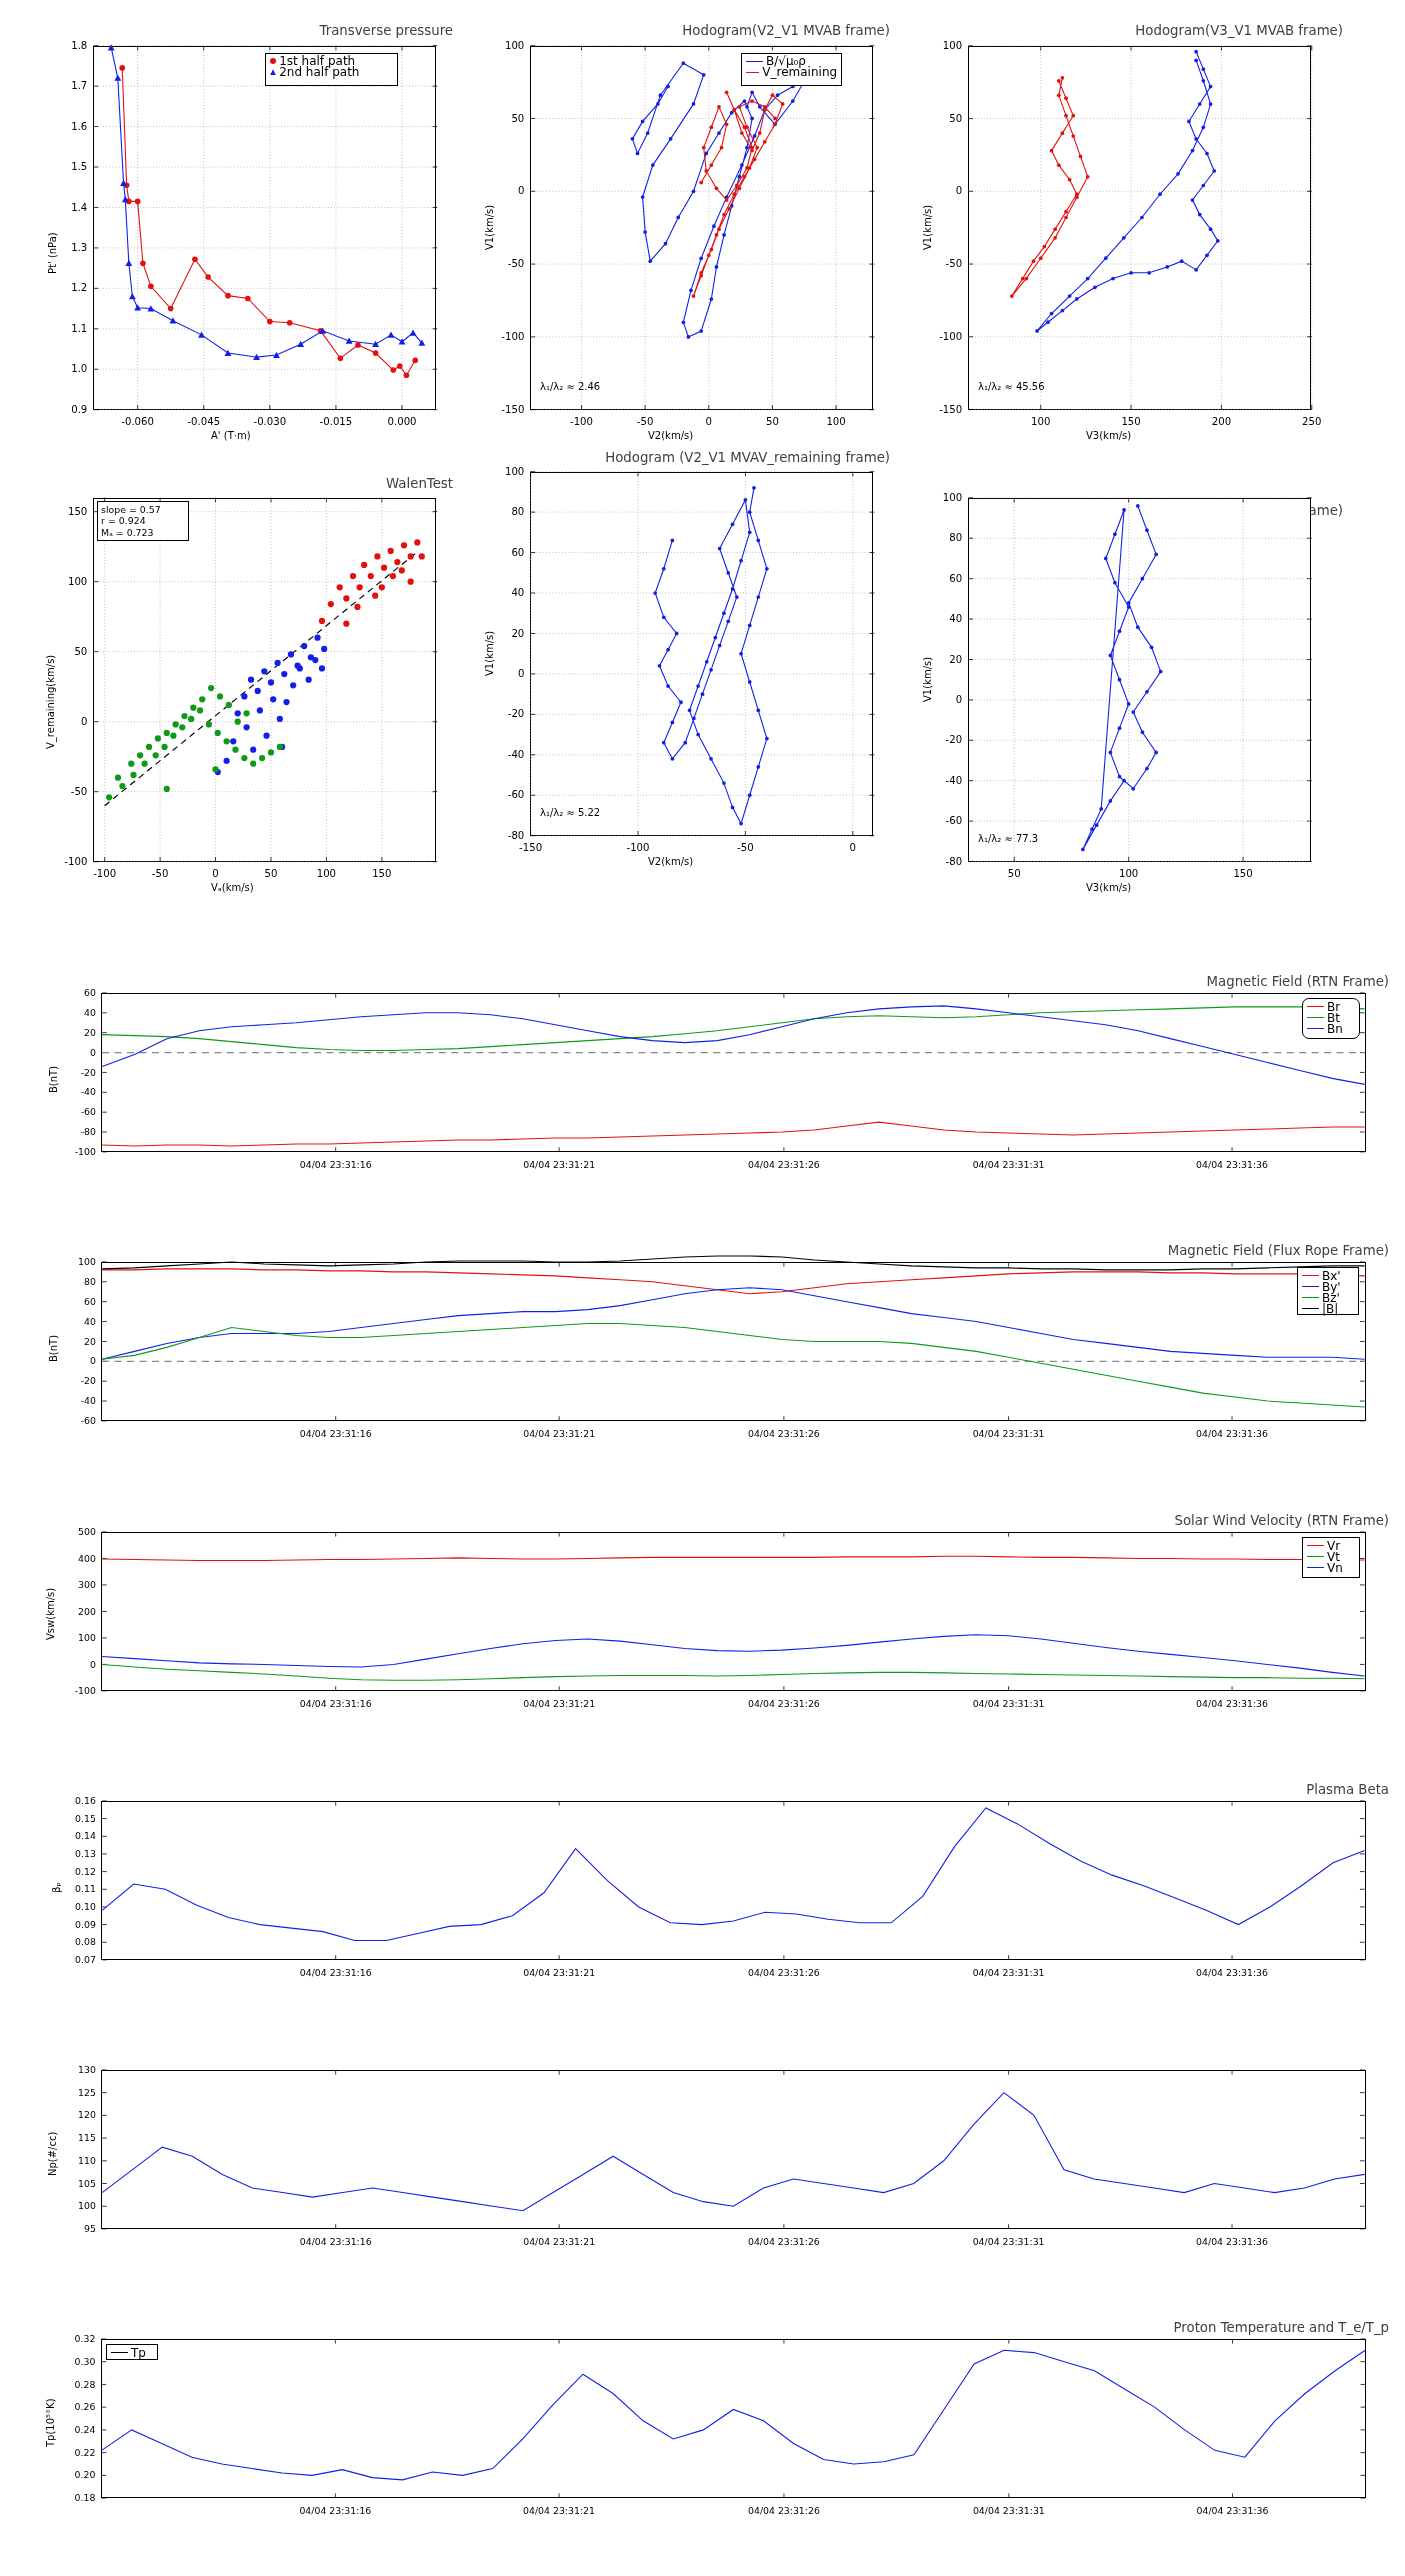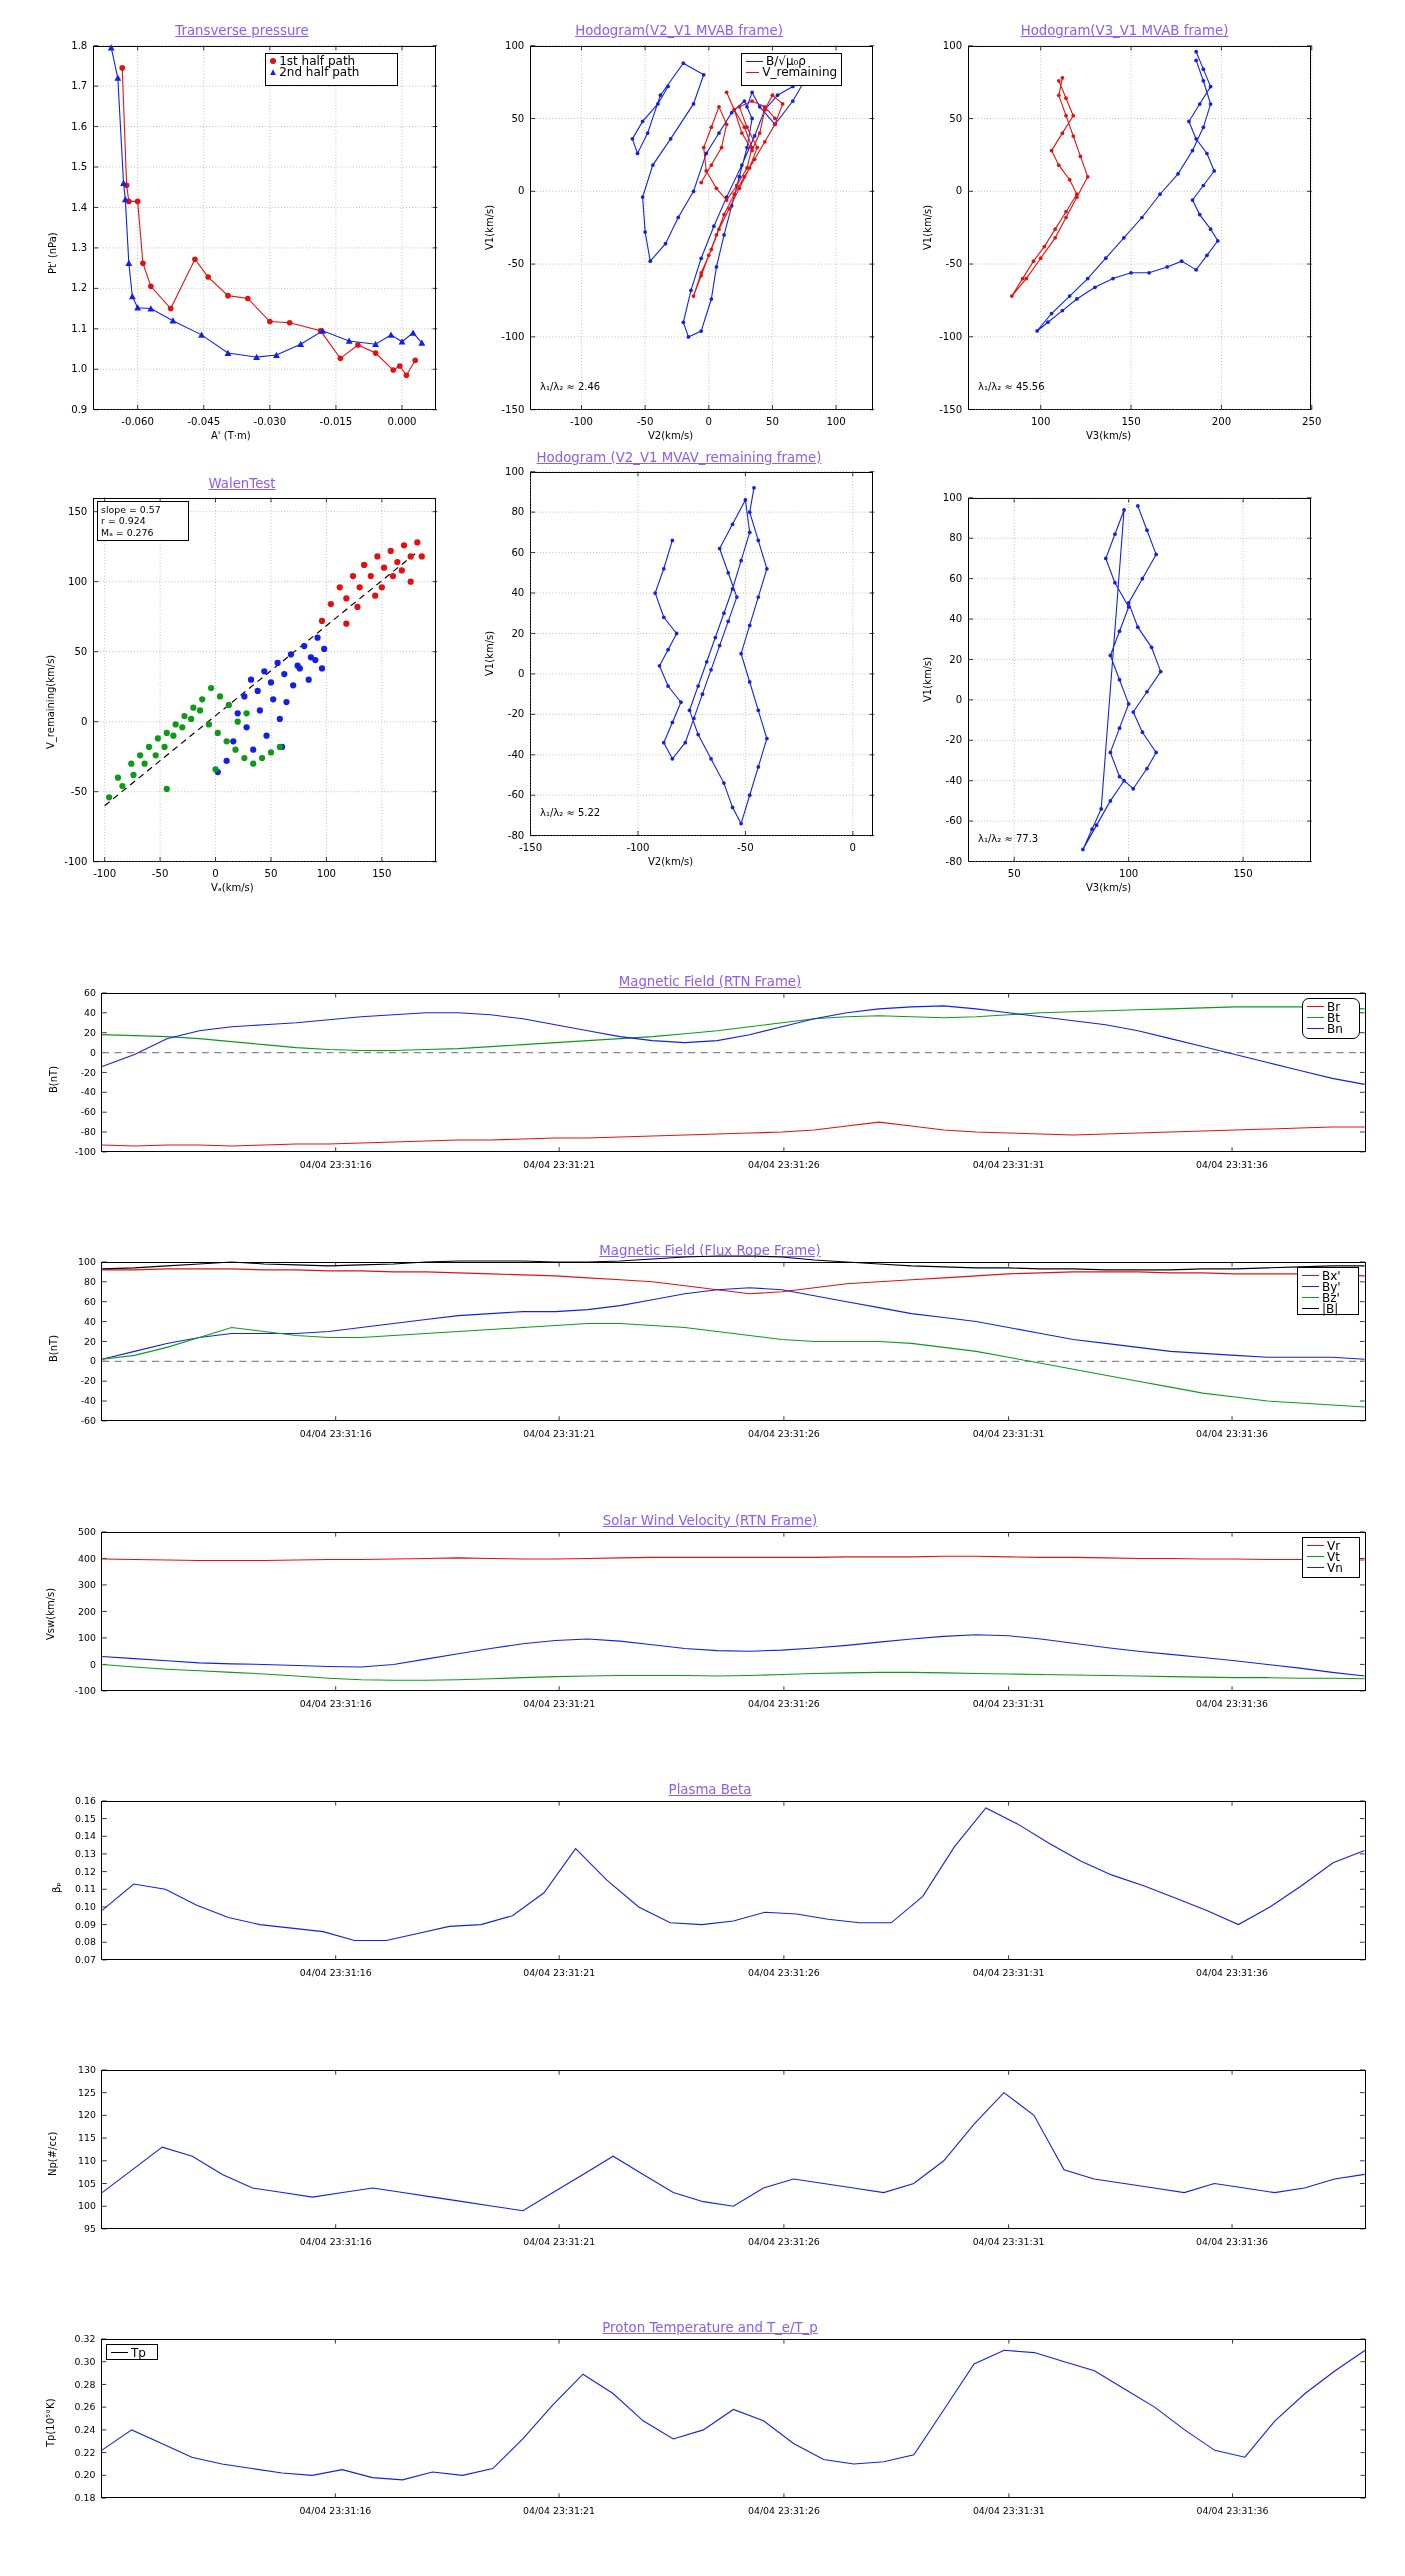--- a/index.html
+++ b/index.html
@@ -2,21 +2,21 @@
 <html style="font-size:12.5px"><head>
 <meta charset="utf-8">
 <style>
   html,body{margin:0;padding:0;background:#ffffff;}
   body{width:1405px;height:2576px;font-family:"DejaVu Sans",sans-serif;color:#000;}
   .page{position:relative;width:1405px;height:2576px;}
 
   
   .panel{position:absolute;}
   .plotbox{position:absolute;border:0.8px solid #000;background:#fff;box-sizing:border-box;}
-  .title{position:absolute;width:100%;text-align:center;font-size:13.3px;color:#8b5cf6;text-decoration:underline;}
+  .title{position:absolute;width:100%;text-align:right;font-size:13.3px;color:#404040;}
   .ylabel{position:absolute;transform-origin:0 0;transform:rotate(-90deg);font-size:10px;white-space:nowrap;}
   .xlabel{position:absolute;font-size:10px;text-align:center;white-space:nowrap;}
   .ann{position:absolute;font-size:10px;}
   .legendbox{position:absolute;border:0.8px solid #000;background:#fff;font-size:12px;padding:2.3px 3.9px;box-sizing:border-box;}
   .legrow{display:flex;align-items:center;height:11px;white-space:nowrap;}
   .legline{width:17px;height:0;border-top:0.8px solid #000;margin-right:3.1px;display:inline-block;}
   .legmark{width:6.2px;height:6.2px;border-radius:50%;margin-right:3.1px;display:inline-block;}
   svg{position:absolute;left:0;top:0;overflow:visible;}
   .boxann{position:absolute;border:0.8px solid #000;background:#fff;font-size:9.4px;padding:1.6px 3.1px;line-height:1.25;box-sizing:border-box;}
 </style>
@@ -562,21 +562,21 @@
         <circle cx="150.96774193548387" cy="357.03076923076924" r="4" fill="#0e9a18"></circle>
         <circle cx="139.61290322580646" cy="367.78461538461534" r="4" fill="#0e9a18"></circle>
         <circle cx="128.25806451612902" cy="378.53846153846155" r="4" fill="#0e9a18"></circle>
         <circle cx="111.2258064516129" cy="396.46153846153845" r="4" fill="#0e9a18"></circle>
         <circle cx="173.67741935483872" cy="410.8" r="4" fill="#0e9a18"></circle>
         <circle cx="236.1290322580645" cy="385.7076923076923" r="4" fill="#0e9a18"></circle>
       </svg>
     <div class="boxann" style="left:66px;top:33px;width:92px;">
       <div>slope = 0.57</div>
       <div>r = 0.924</div>
-      <div>Mₐ = 0.276</div>
+      <div>Mₐ = 0.723</div>
     </div>
   </div>
 
   <div class="panel" style="left:468px;top:442px;width:422px;height:414px;">
     <div class="title" style="left:0;top:7.8px;">Hodogram (V2_V1 MVAV_remaining frame)</div>
     <div class="plotbox" id="pb4" style="left:62px;top:30px;width:343px;height:364px;"></div>
     <div class="ylabel" style="left:15.6px;top:234px;">V1(km/s)</div>
     <div class="xlabel" style="left:180px;top:414px;">V2(km/s)</div>
     <svg id="svg4" width="422" height="414" viewBox="0 0 540 530">
         <line x1="80" y1="38" x2="80" y2="504" stroke="#999" stroke-width="1" stroke-dasharray="1,3"></line>

